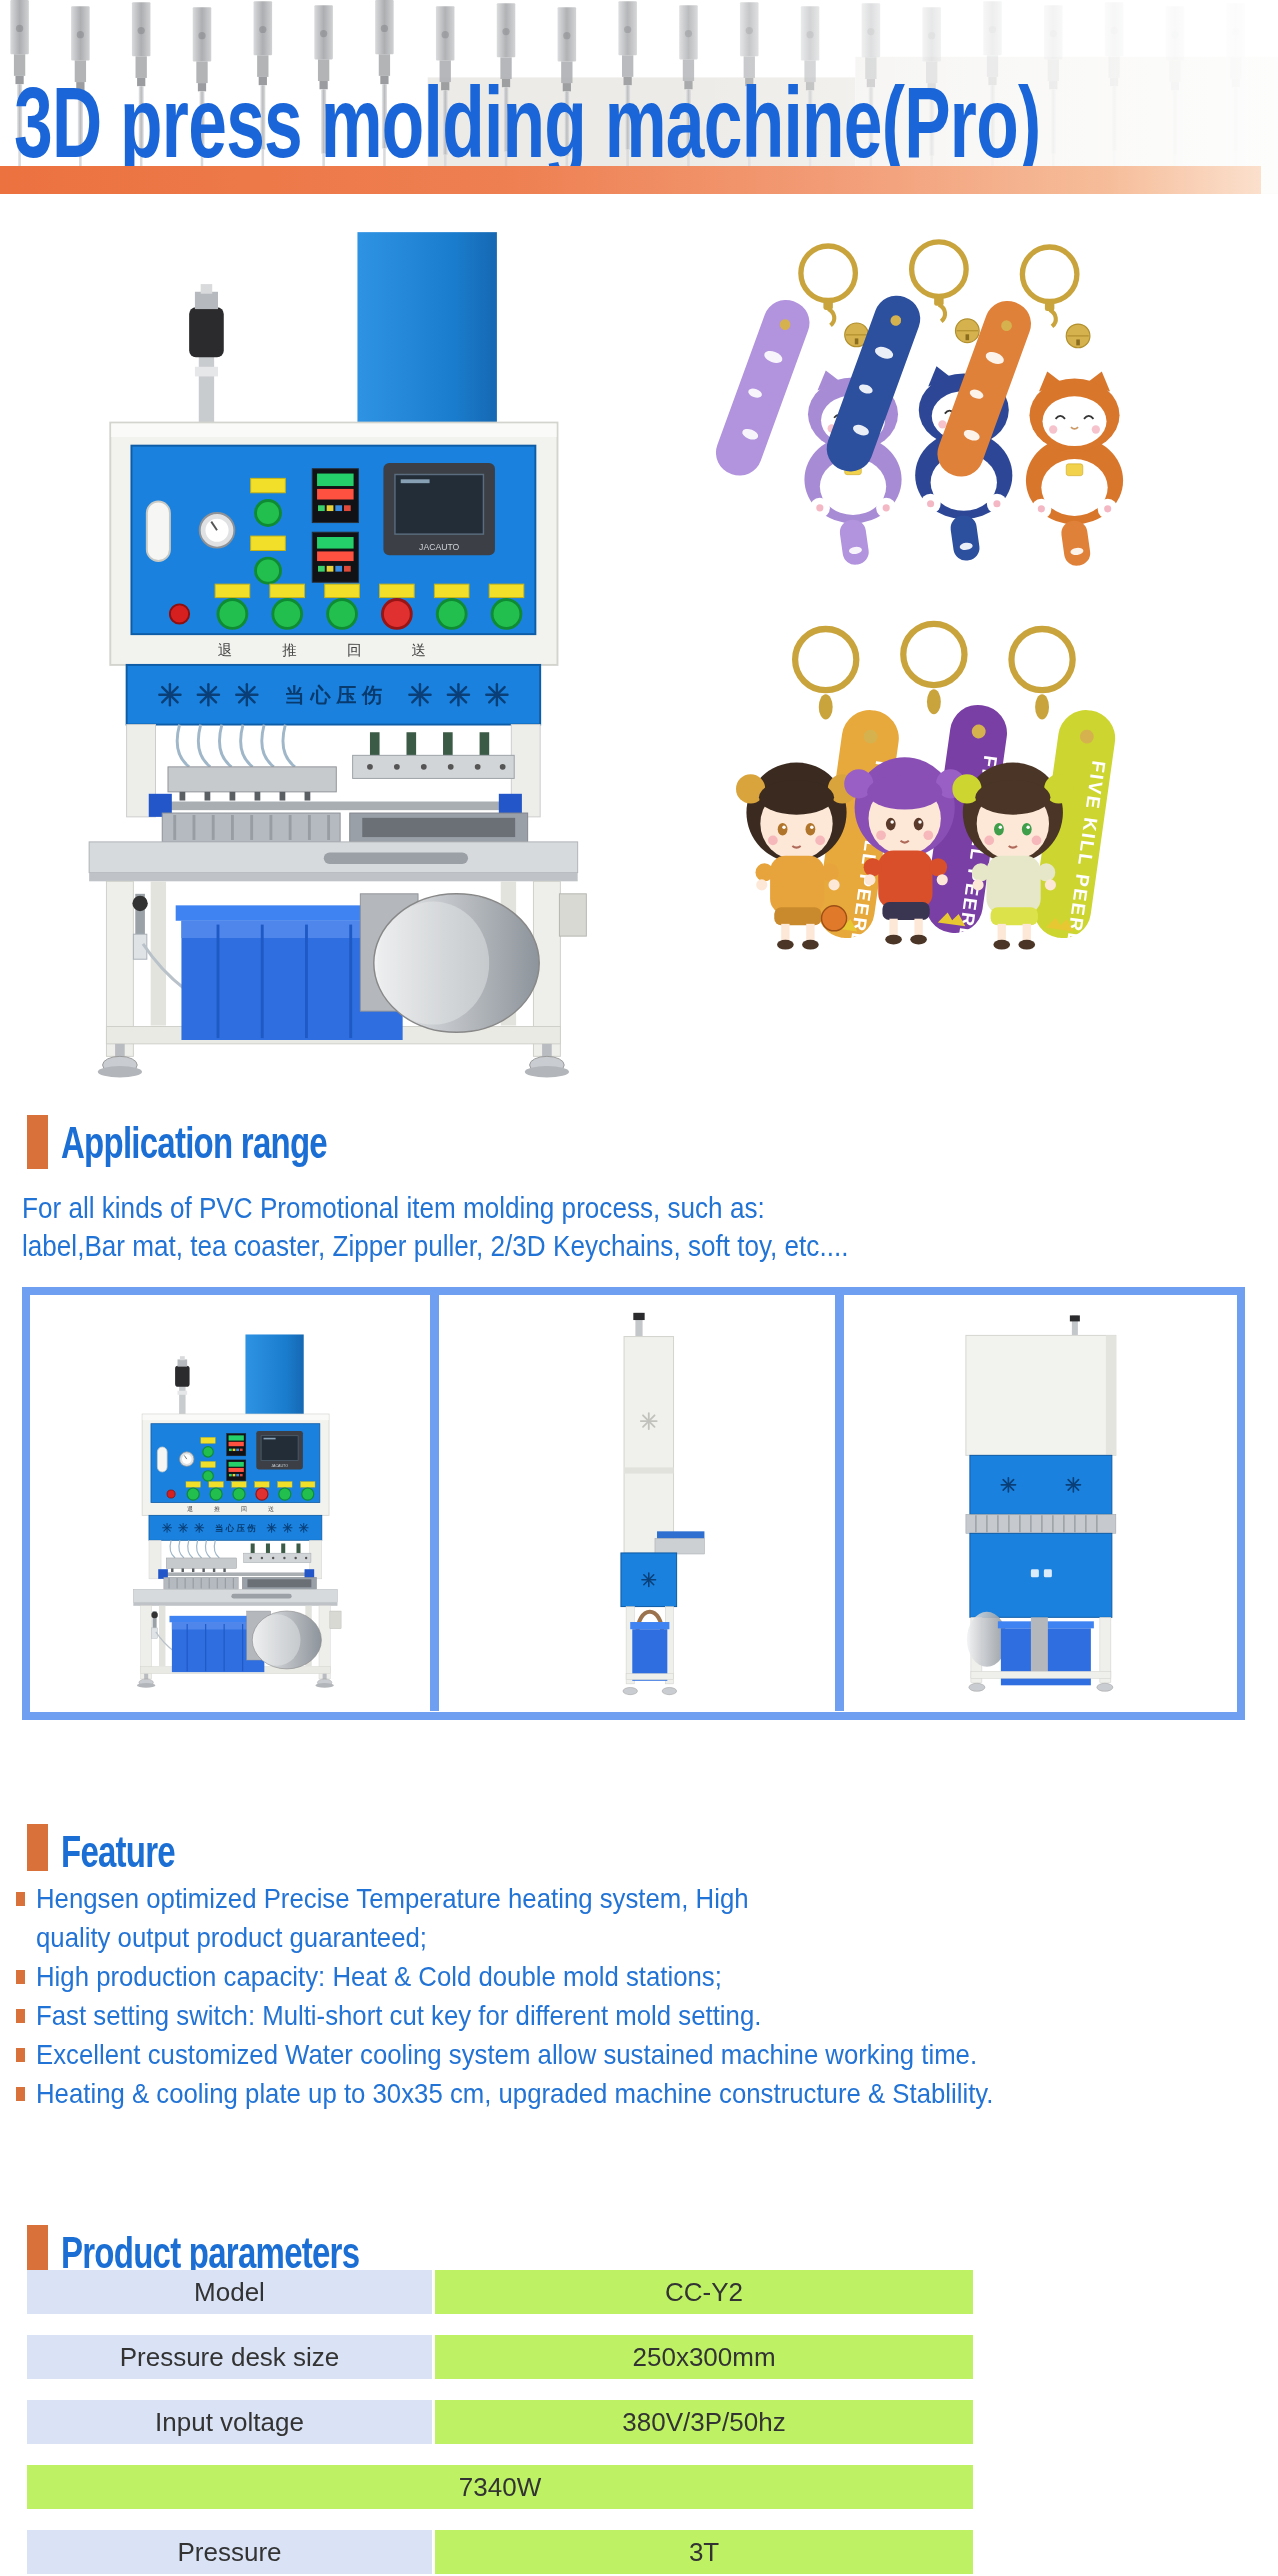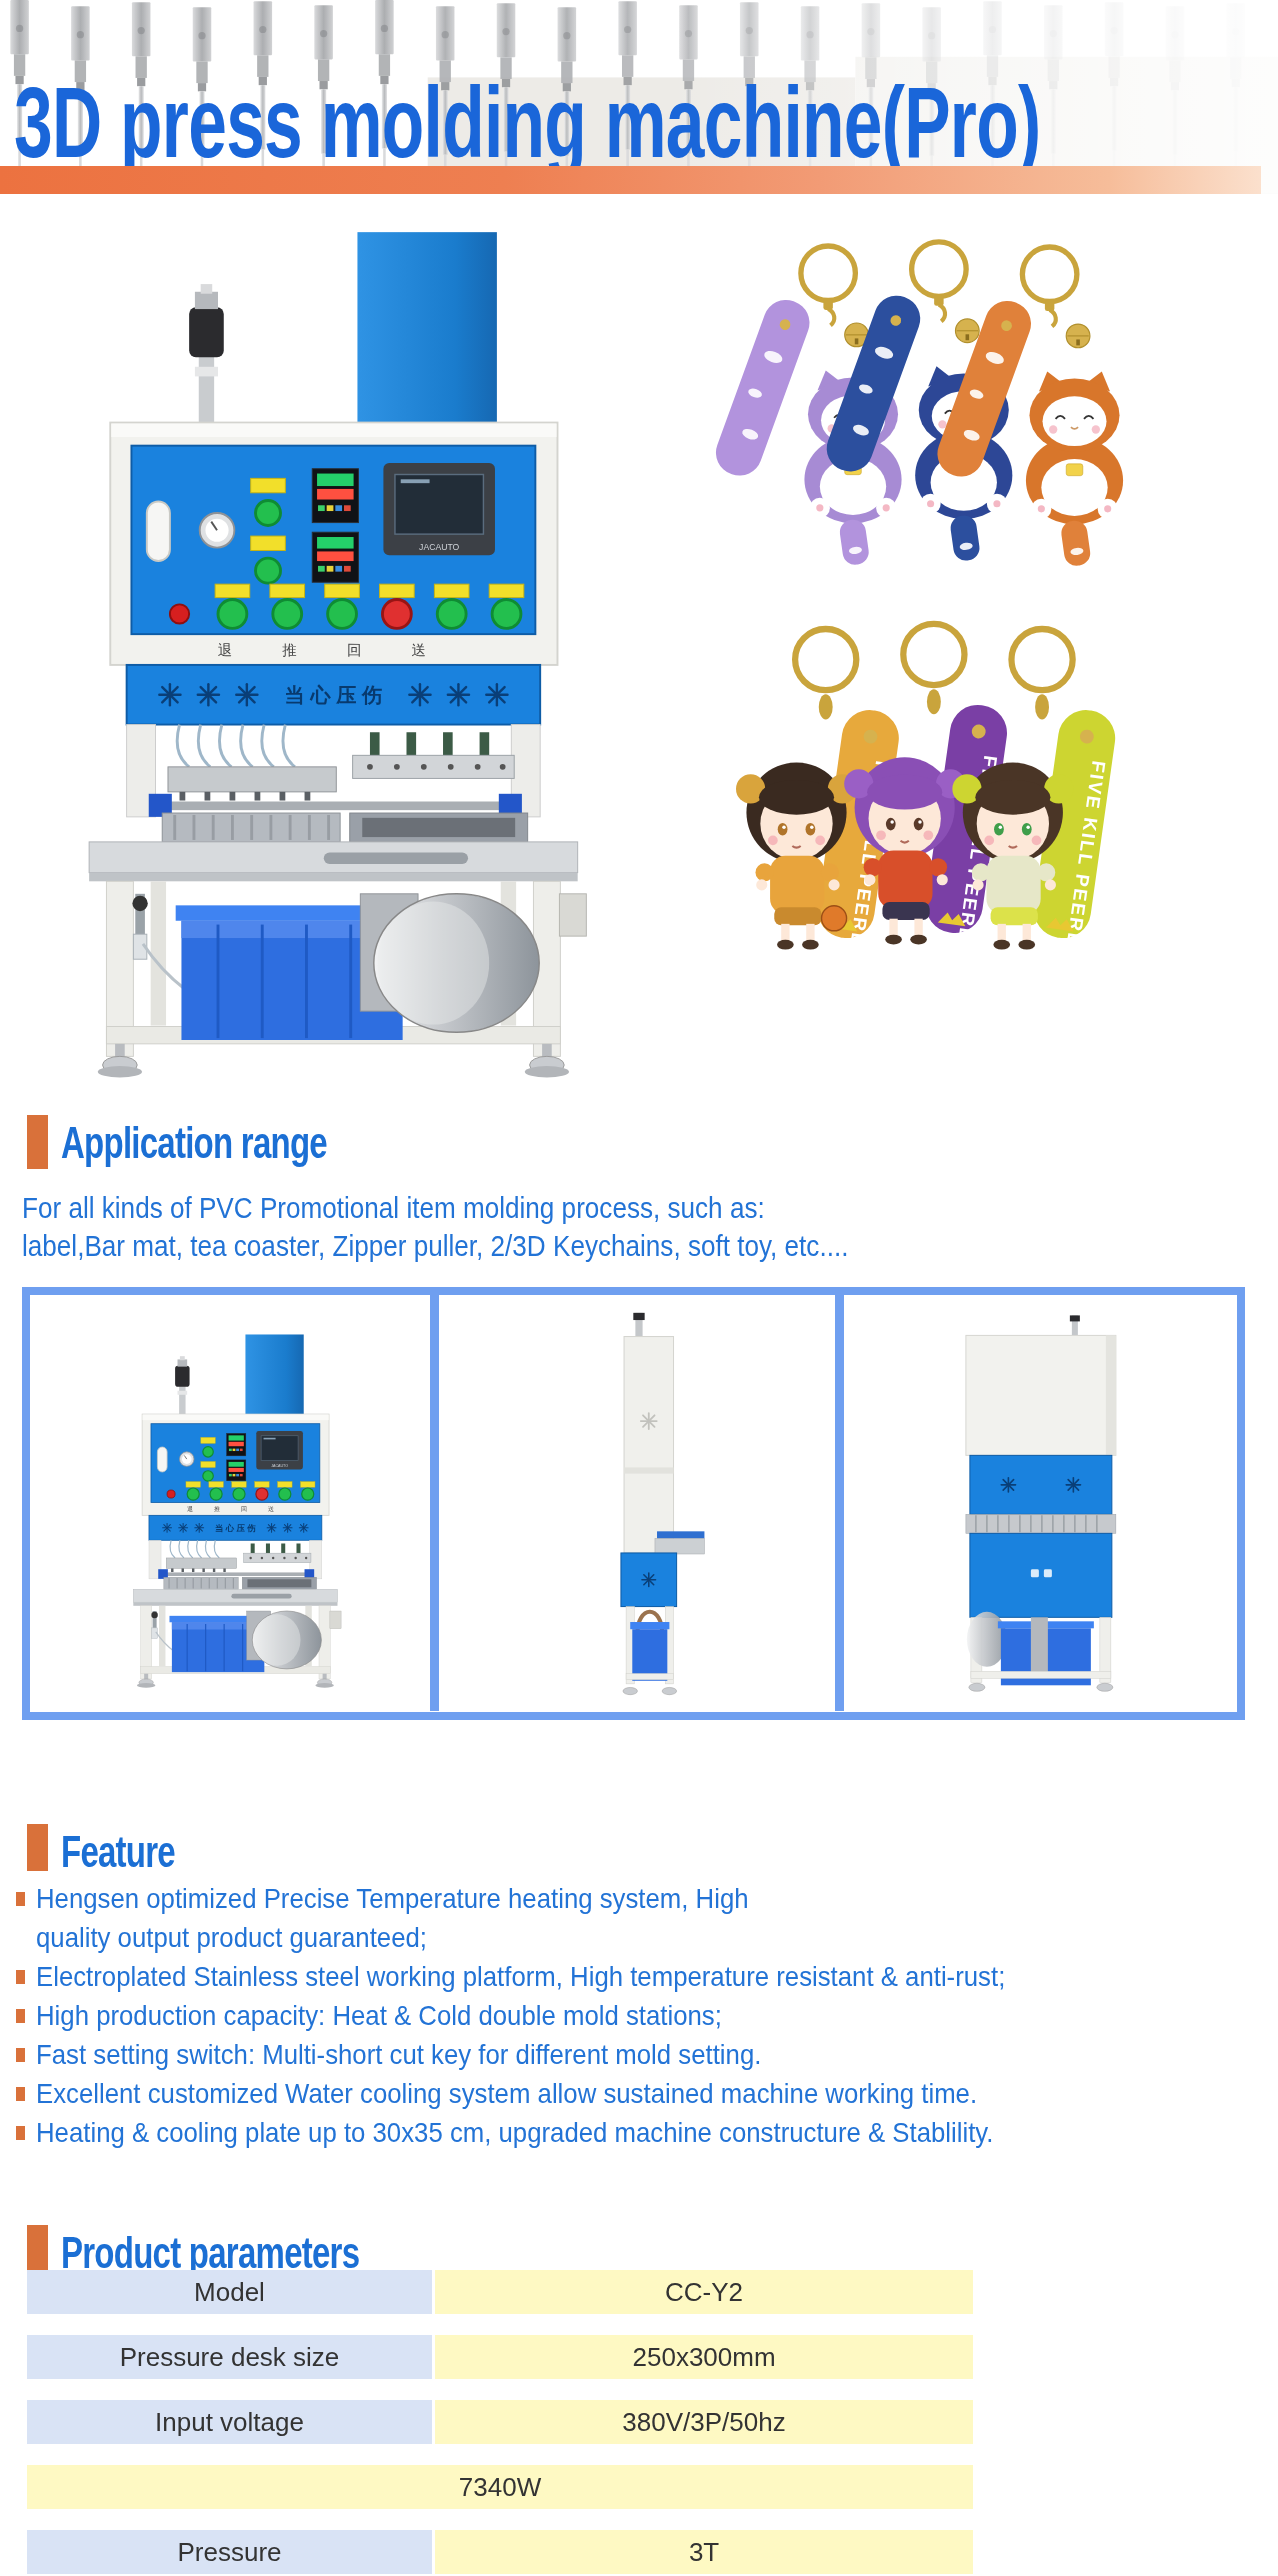--- a/index.html
+++ b/index.html
@@ -33,21 +33,21 @@
   .feature-list{position:absolute;left:16px;top:1879px;width:1236px;}
   .bullet{position:relative;padding-left:19.6px;font-size:28px;color:#2273d6;line-height:39px;}
   .bullet::before{content:'';position:absolute;left:0;top:13px;width:8.8px;height:14px;background:#d9713a;}
   .bullet>span{display:inline-block;transform:scaleX(0.92);transform-origin:left top;white-space:pre-line;}
 
   
   .ptable{position:absolute;left:27px;top:2270px;width:946px;}
   .prow{display:flex;margin-bottom:21px;height:44px;}
   .pcell{display:flex;align-items:center;justify-content:center;font-size:26px;color:#333;}
   .pcell.l{width:405px;background:#d9e3f5;margin-right:3.1px;}
-  .pcell.r{flex:1;background:#fef9c3;}
+  .pcell.r{flex:1;background:#bef264;}
 </style>
 </head>
 <body>
 
 <div class="page">
 
   <svg width="0" height="0" style="position:absolute" aria-hidden="true">
     <defs>
       <linearGradient id="mg" x1="0" y1="0" x2="1" y2="0">
         <stop offset="0" stop-color="#d8d9db"></stop>
@@ -472,21 +472,20 @@
       <use href="#backView" transform="translate(1855,55) scale(0.97)"></use>
     </svg>
   </section>
 
   <section>
     <div class="sec-bar" style="left:27px;top:1824px;height:47px"></div>
     <div class="sec-head" style="left:61px;top:1826px">Feature</div>
     <div class="feature-list">
       <div class="bullet"><span>Hengsen optimized Precise Temperature heating system, High
 quality output product guaranteed;</span></div>
-      <div class="bullet"><span>Electroplated Stainless steel working platform, High temperature resistant &amp; anti-rust;</span></div>
       <div class="bullet"><span>High production capacity: Heat &amp; Cold double mold stations;</span></div>
       <div class="bullet"><span>Fast setting switch: Multi-short cut key for different mold setting.</span></div>
       <div class="bullet"><span>Excellent customized Water cooling system allow sustained machine working time.</span></div>
       <div class="bullet"><span>Heating &amp; cooling plate up to 30x35 cm, upgraded machine constructure &amp; Stablility.</span></div>
     </div>
   </section>
 
   <section>
     <div class="sec-bar" style="left:27px;top:2225px;height:47px"></div>
     <div class="sec-head" style="left:61px;top:2227px">Product parameters</div>

